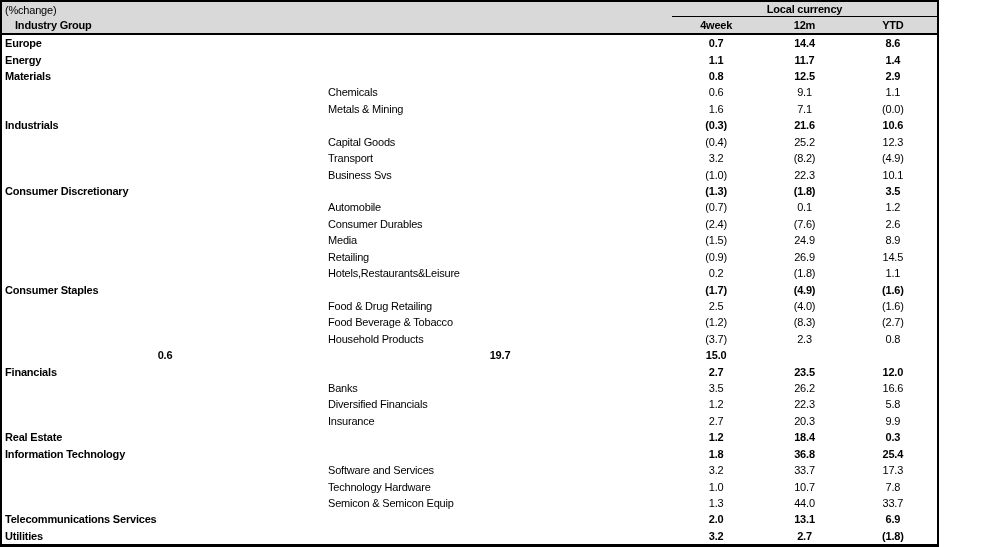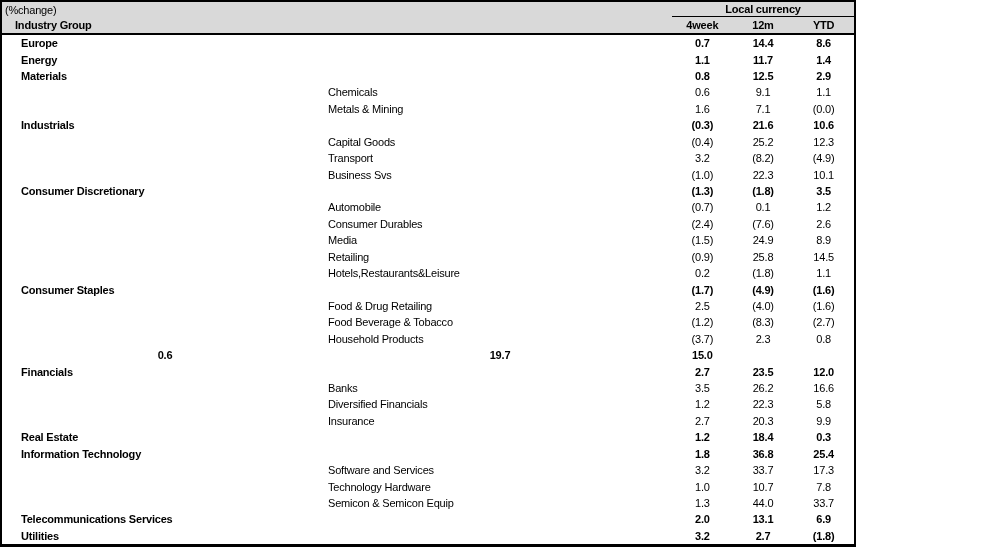--- a/index.html
+++ b/index.html
@@ -1,19 +1,19 @@
 <!DOCTYPE html>
 <html><head>
 <meta charset="utf-8">
 <style>
   html, body { margin: 0; padding: 0; background: #fff; }
   * { box-sizing: border-box; }
 
   .table-wrap {
-    width: 856px;
+    width: 939px;
     height: 547px;
     border: 2px solid #000;
     border-bottom-width: 3px;
     background: #ffffff;
     display: flex;
     flex-direction: column;
     font-family: "Liberation Sans", "DejaVu Sans", sans-serif;
     font-size: 11px;
     color: #000;
     letter-spacing: -0.2px;
@@ -67,21 +67,20 @@
     flex: 1;
     display: grid;
     grid-template-columns: 326px 344px 1fr 1fr 1fr;
     align-items: center;
     white-space: nowrap;
   }
   .row .name.group {
     grid-column: 1 / 3;
     font-weight: bold;
     padding-left: 3px;
-    margin-left: 16px;
   }
   .row .name.sub {
     grid-column: 2 / 3;
   }
   .row .num { text-align: center; }
   .row.group-row .num { font-weight: bold; }
 </style>
 </head>
 <body>
 
@@ -174,21 +173,21 @@
       </div>
       <div class="row">
         <div class="name sub">Media</div>
         <div class="num">(1.5)</div>
         <div class="num">24.9</div>
         <div class="num">8.9</div>
       </div>
       <div class="row">
         <div class="name sub">Retailing</div>
         <div class="num">(0.9)</div>
-        <div class="num">25.8</div>
+        <div class="num">26.9</div>
         <div class="num">14.5</div>
       </div>
       <div class="row">
         <div class="name sub">Hotels,Restaurants&amp;Leisure</div>
         <div class="num">0.2</div>
         <div class="num">(1.8)</div>
         <div class="num">1.1</div>
       </div>
       <div class="row group-row">
         <div class="name group">Consumer Staples</div>

